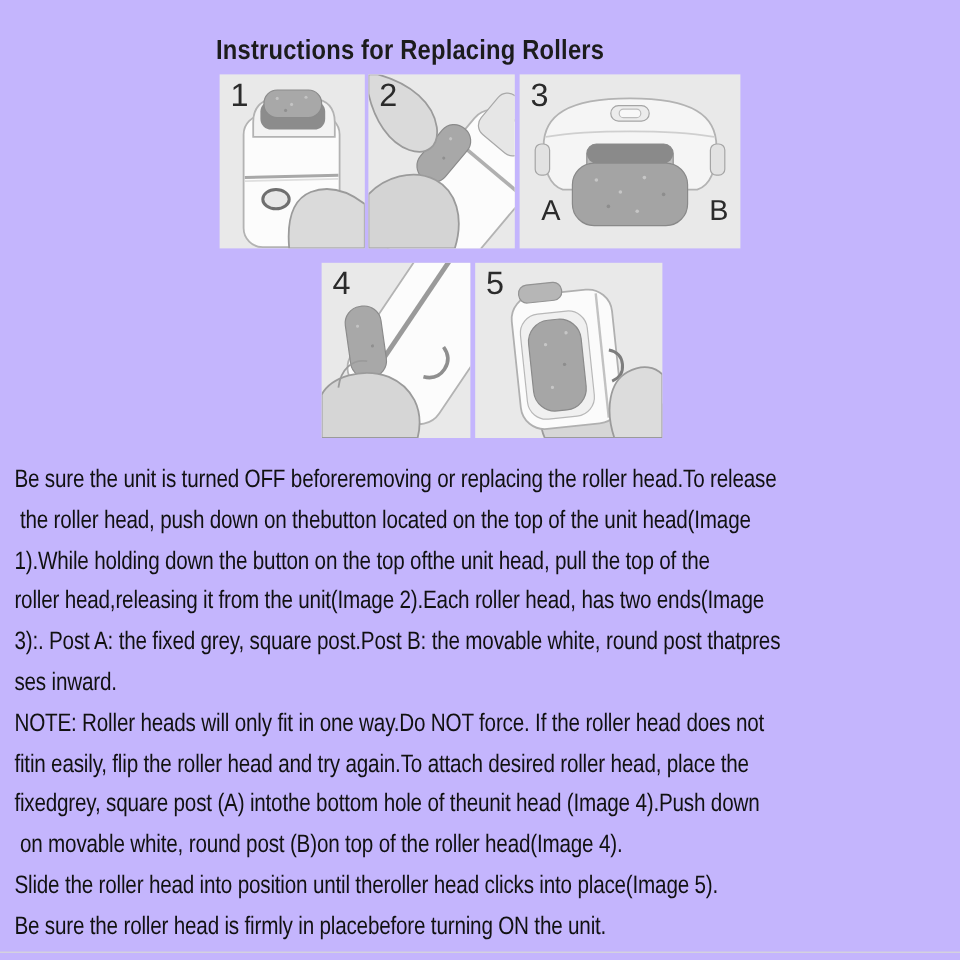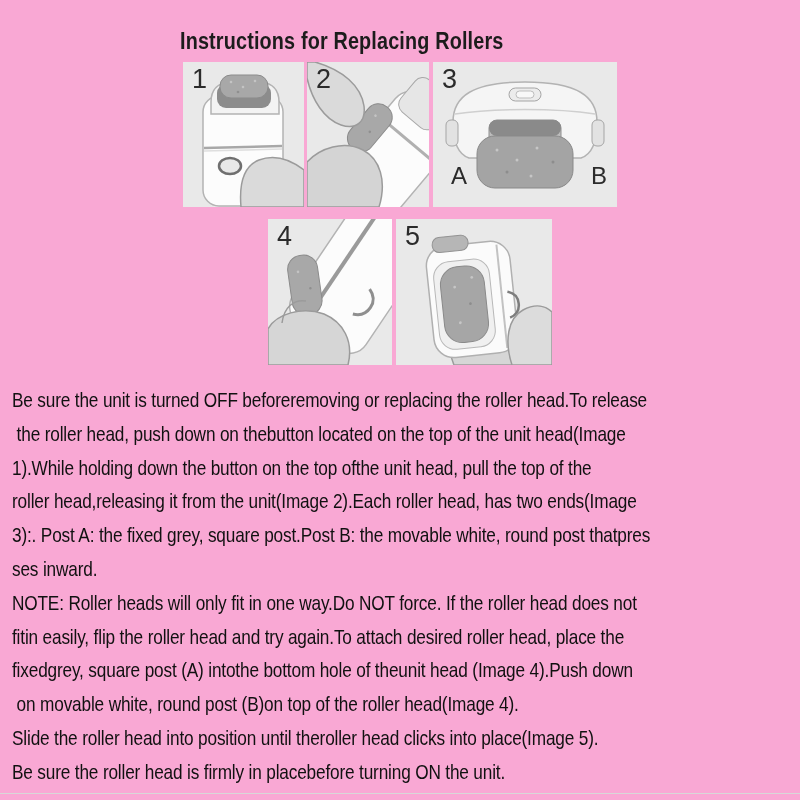--- a/index.html
+++ b/index.html
@@ -2,21 +2,21 @@
 <html><head>
 <meta charset="utf-8">
 <style>
   * { margin: 0; padding: 0; box-sizing: border-box; }
   html, body { background: #ffffff; }
   body { font-family: "Liberation Sans", sans-serif; }
   .page {
     position: relative;
     width: 800px;
     height: 800px;
-    background: #f9a8d4;
+    background: #c4b5fd;
     overflow: hidden;
   }
   .title {
     position: absolute;
     left: 180px;
     top: 28px;
     font-size: 23px;
     font-weight: bold;
     color: #1c1c1c;
     white-space: nowrap;

